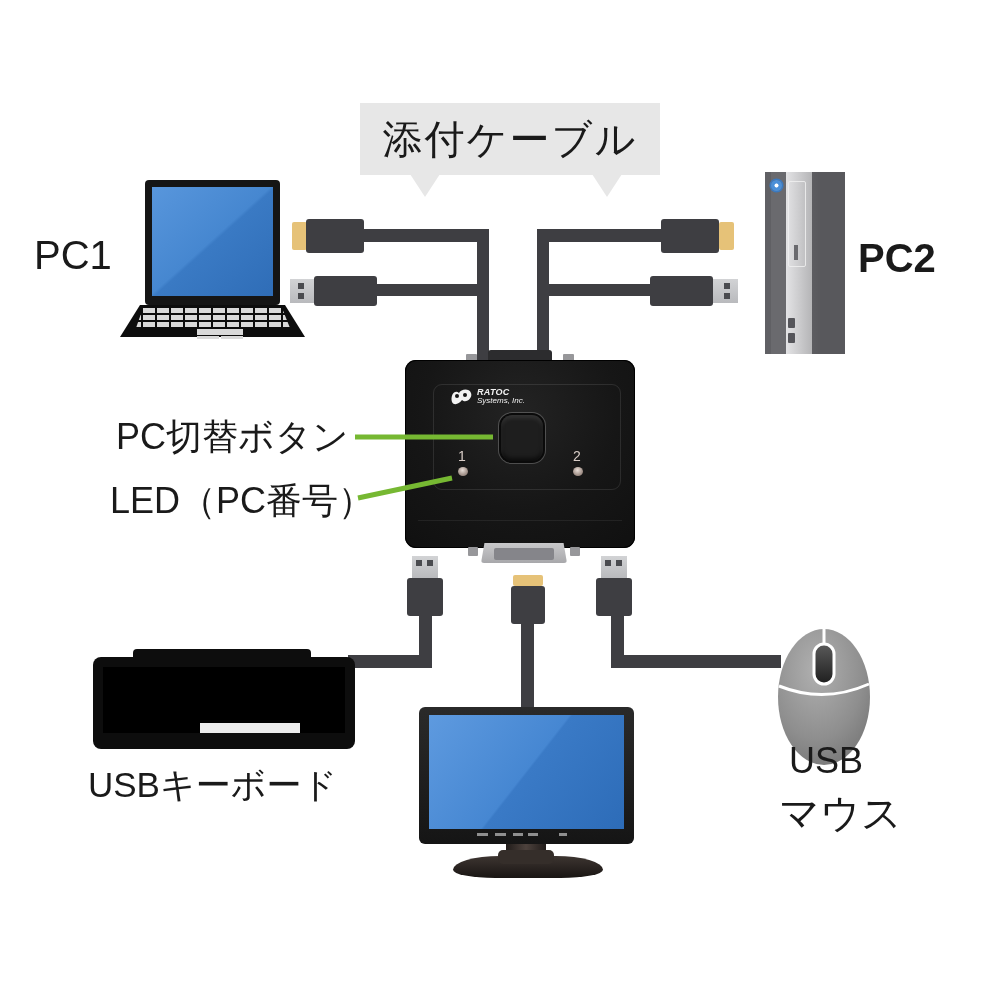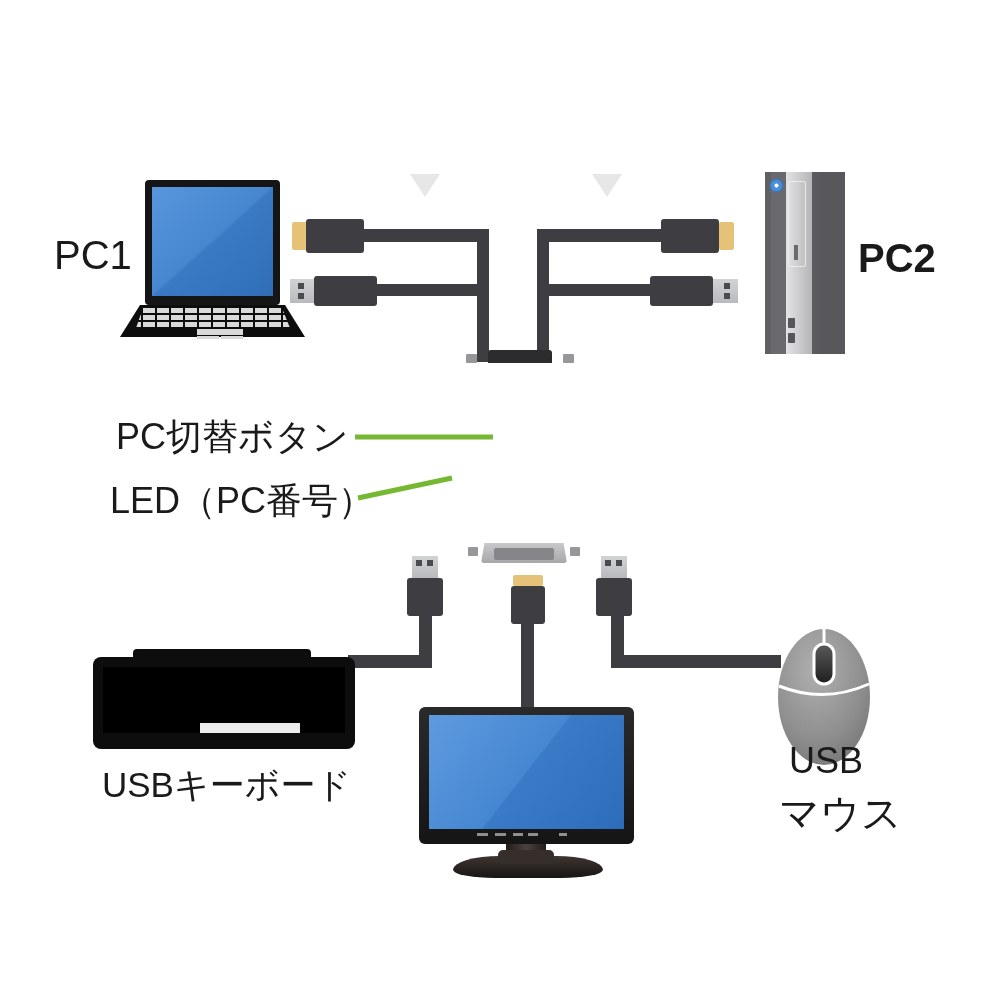--- a/index.html
+++ b/index.html
@@ -69,24 +69,27 @@
   .tower-drive{left:23px;top:9px;width:16px;height:84px;border:1px solid rgba(240,240,240,0.85);border-radius:2px;}
   .tower-slit{left:29px;top:73px;width:4px;height:15px;background:#6a6a6e;}
   .tower-power{left:6px;top:8px;width:11px;height:11px;border-radius:50%;background:radial-gradient(circle at 50% 50%, #ffffff 0 22%, #4a8fd8 30% 100%);box-shadow:0 0 0 1.5px #3a79c0;}
   .tower-usb{position:absolute;width:7px;height:10px;background:#55555a;border-radius:1px;left:23px;}
 </style>
 </head>
 <body>
 
 <div id="canvas">
 
+  <div class="abs bubble jp">
+    <span>添付ケーブル</span>
+  </div>
   <div class="abs bubble-tail" style="left:410px;top:174px;"></div>
   <div class="abs bubble-tail" style="left:592px;top:174px;"></div>
 
-  <div class="abs jp pc-lbl" style="left:54px;top:233px;">PC1</div>
+  <div class="abs jp pc-lbl" style="left:34px;top:233px;">PC1</div>
   <div class="abs jp pc-lbl" style="left:858px;top:236px;font-weight:bold;">PC2</div>
 
   <svg class="abs" style="left:115px;top:175px;" width="200" height="165" viewBox="0 0 200 165">
     <defs>
       <linearGradient id="lcd" x1="0" y1="0" x2="1" y2="1">
         <stop offset="0" stop-color="#5896dc"></stop>
           <stop offset="0.49" stop-color="#4687d0"></stop>
         <stop offset="0.51" stop-color="#3a7ac4"></stop>
           <stop offset="1" stop-color="#2f6db7"></stop>
       </linearGradient>
@@ -131,20 +134,40 @@
   <div class="abs usb-body" style="left:650px;top:276px;width:63px;height:30px;"></div>
   <div class="abs usb-metal" style="left:713px;top:279px;width:25px;height:24px;">
     <div class="usb-dot" style="left:11px;top:4px;"></div>
     <div class="usb-dot" style="left:11px;top:14px;"></div>
   </div>
 
   <div class="abs port-top"></div>
   <div class="abs port-nut" style="left:466px;top:354px;"></div>
   <div class="abs port-nut" style="left:563px;top:354px;"></div>
 
+  <div class="abs kvm">
+    <div class="abs kvm-panel"></div>
+    <div class="abs kvm-line"></div>
+    <div class="abs kvm-logo">
+      <svg width="24" height="18" viewBox="0 0 24 18">
+        <path d="M2,14 C0,7 5,1 9,5 C11,1 19,0 21,5 C23,10 16,16 12,12 C9,16 4,18 2,14 Z" fill="#f2f2f2"></path>
+        <circle cx="7" cy="8" r="2" fill="#161616"></circle>
+          <circle cx="15" cy="7" r="2" fill="#161616"></circle>
+      </svg>
+      <div class="kvm-logo-text">
+        <div class="kvm-brand">RATOC</div>
+        <div class="kvm-brand2">Systems, Inc.</div>
+      </div>
+    </div>
+    <div class="abs kvm-button"></div>
+    <div class="led-num" style="left:53px;top:88px;">1</div>
+    <div class="led-dot" style="left:53px;top:107px;"></div>
+    <div class="led-num" style="left:168px;top:88px;">2</div>
+    <div class="led-dot" style="left:168px;top:107px;"></div>
+  </div>
 
   <div class="abs port-bottom-shell"></div>
   <div class="abs port-bottom-inner"></div>
   <div class="abs port-nut" style="left:468px;top:547px;width:10px;"></div>
   <div class="abs port-nut" style="left:570px;top:547px;width:10px;"></div>
 
   <div class="abs jp lbl" style="left:110px;top:477px;">LED（PC番号）</div>
   <div class="abs jp lbl" style="left:116px;top:413px;">PC切替ボタン</div>
   <svg class="abs" style="left:0;top:0;pointer-events:none;" width="1000" height="1000" viewBox="0 0 1000 1000">
     <line x1="355" y1="437" x2="493" y2="437" stroke="#76b832" stroke-width="5"></line>
@@ -169,21 +192,21 @@
     <div class="usb-dot" style="left:4px;top:4px;"></div>
     <div class="usb-dot" style="left:15px;top:4px;"></div>
   </div>
   <div class="abs usb-body" style="left:596px;top:578px;width:36px;height:38px;"></div>
 
   <div class="abs kb-bump"></div>
   <div class="abs kb-body">
     <div class="abs kb-keys"></div>
     <div class="abs kb-space"></div>
   </div>
-  <div class="abs jp" style="left:102px;top:762px;font-size:35px;text-align:center;">USBキーボード</div>
+  <div class="abs jp" style="left:88px;top:762px;font-size:35px;text-align:center;">USBキーボード</div>
 
   <div class="abs mon-neck"></div>
   <div class="abs mon-base"></div>
   <div class="abs mon-hub"></div>
   <div class="abs mon-bezel">
     <div class="abs mon-screen"></div>
     <div class="mon-btn" style="left:58px;width:11px;"></div>
     <div class="mon-btn" style="left:76px;width:11px;"></div>
     <div class="mon-btn" style="left:94px;width:10px;"></div>
     <div class="mon-btn" style="left:109px;width:10px;"></div>

